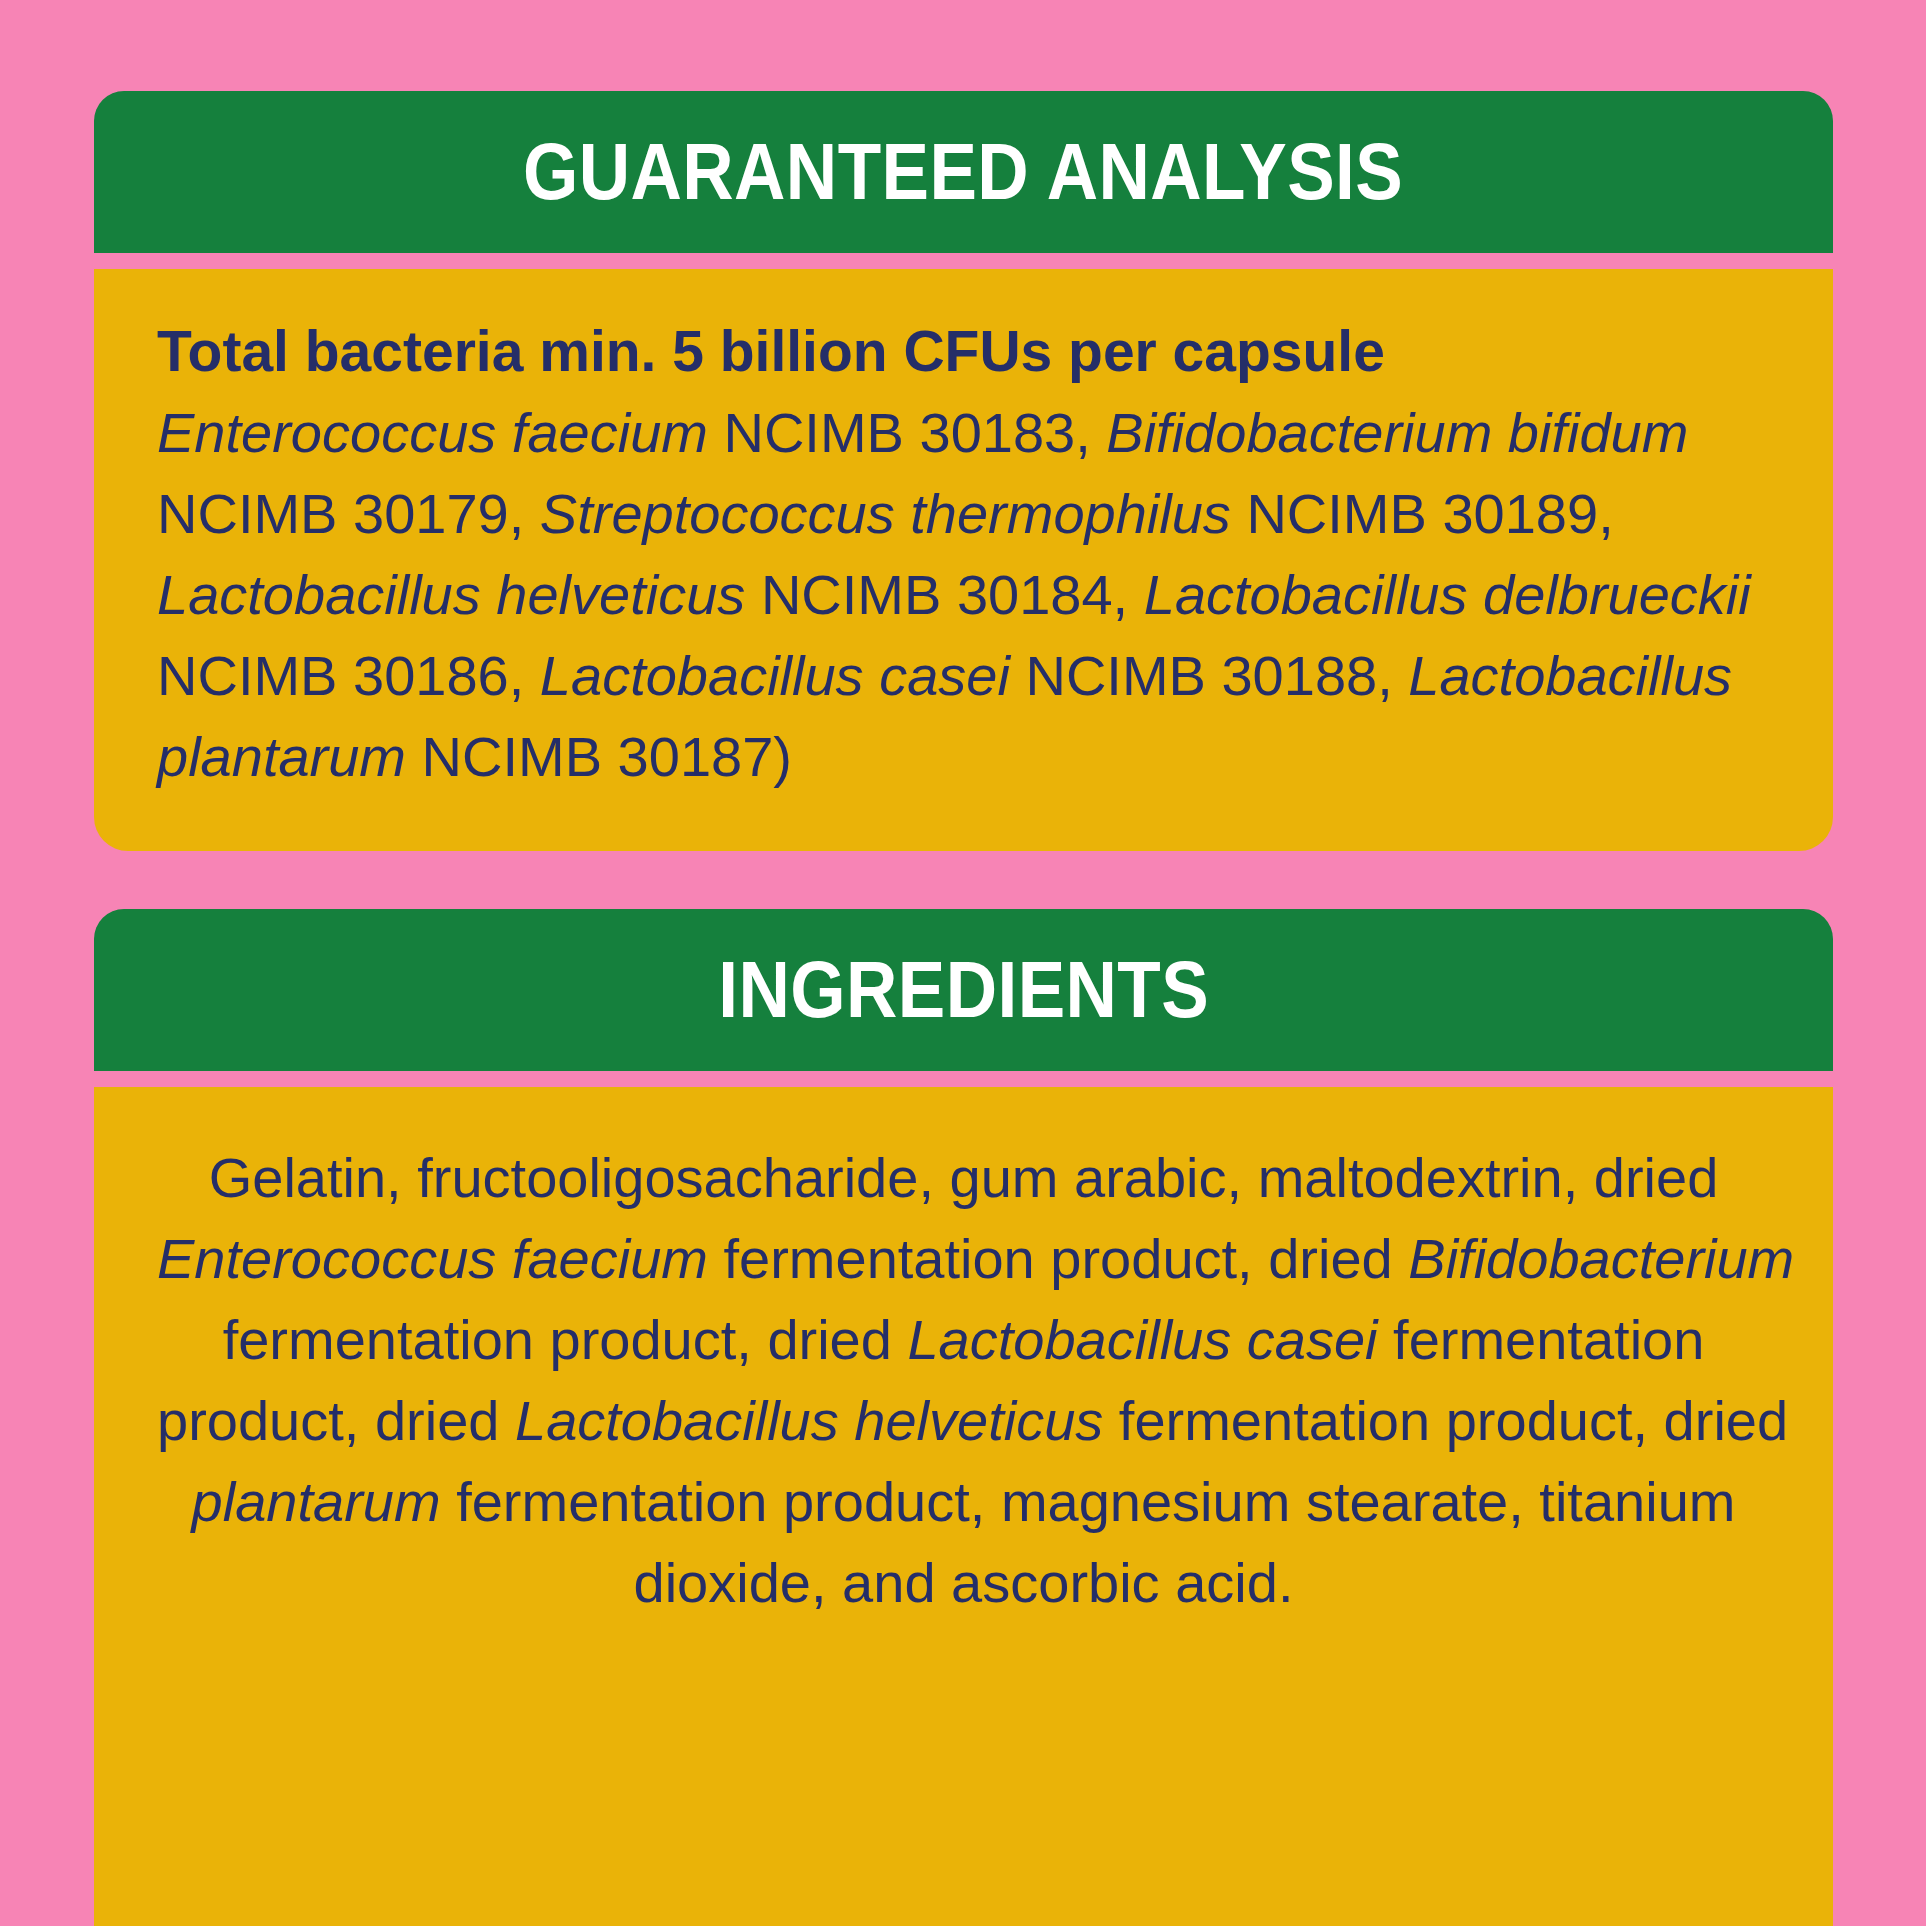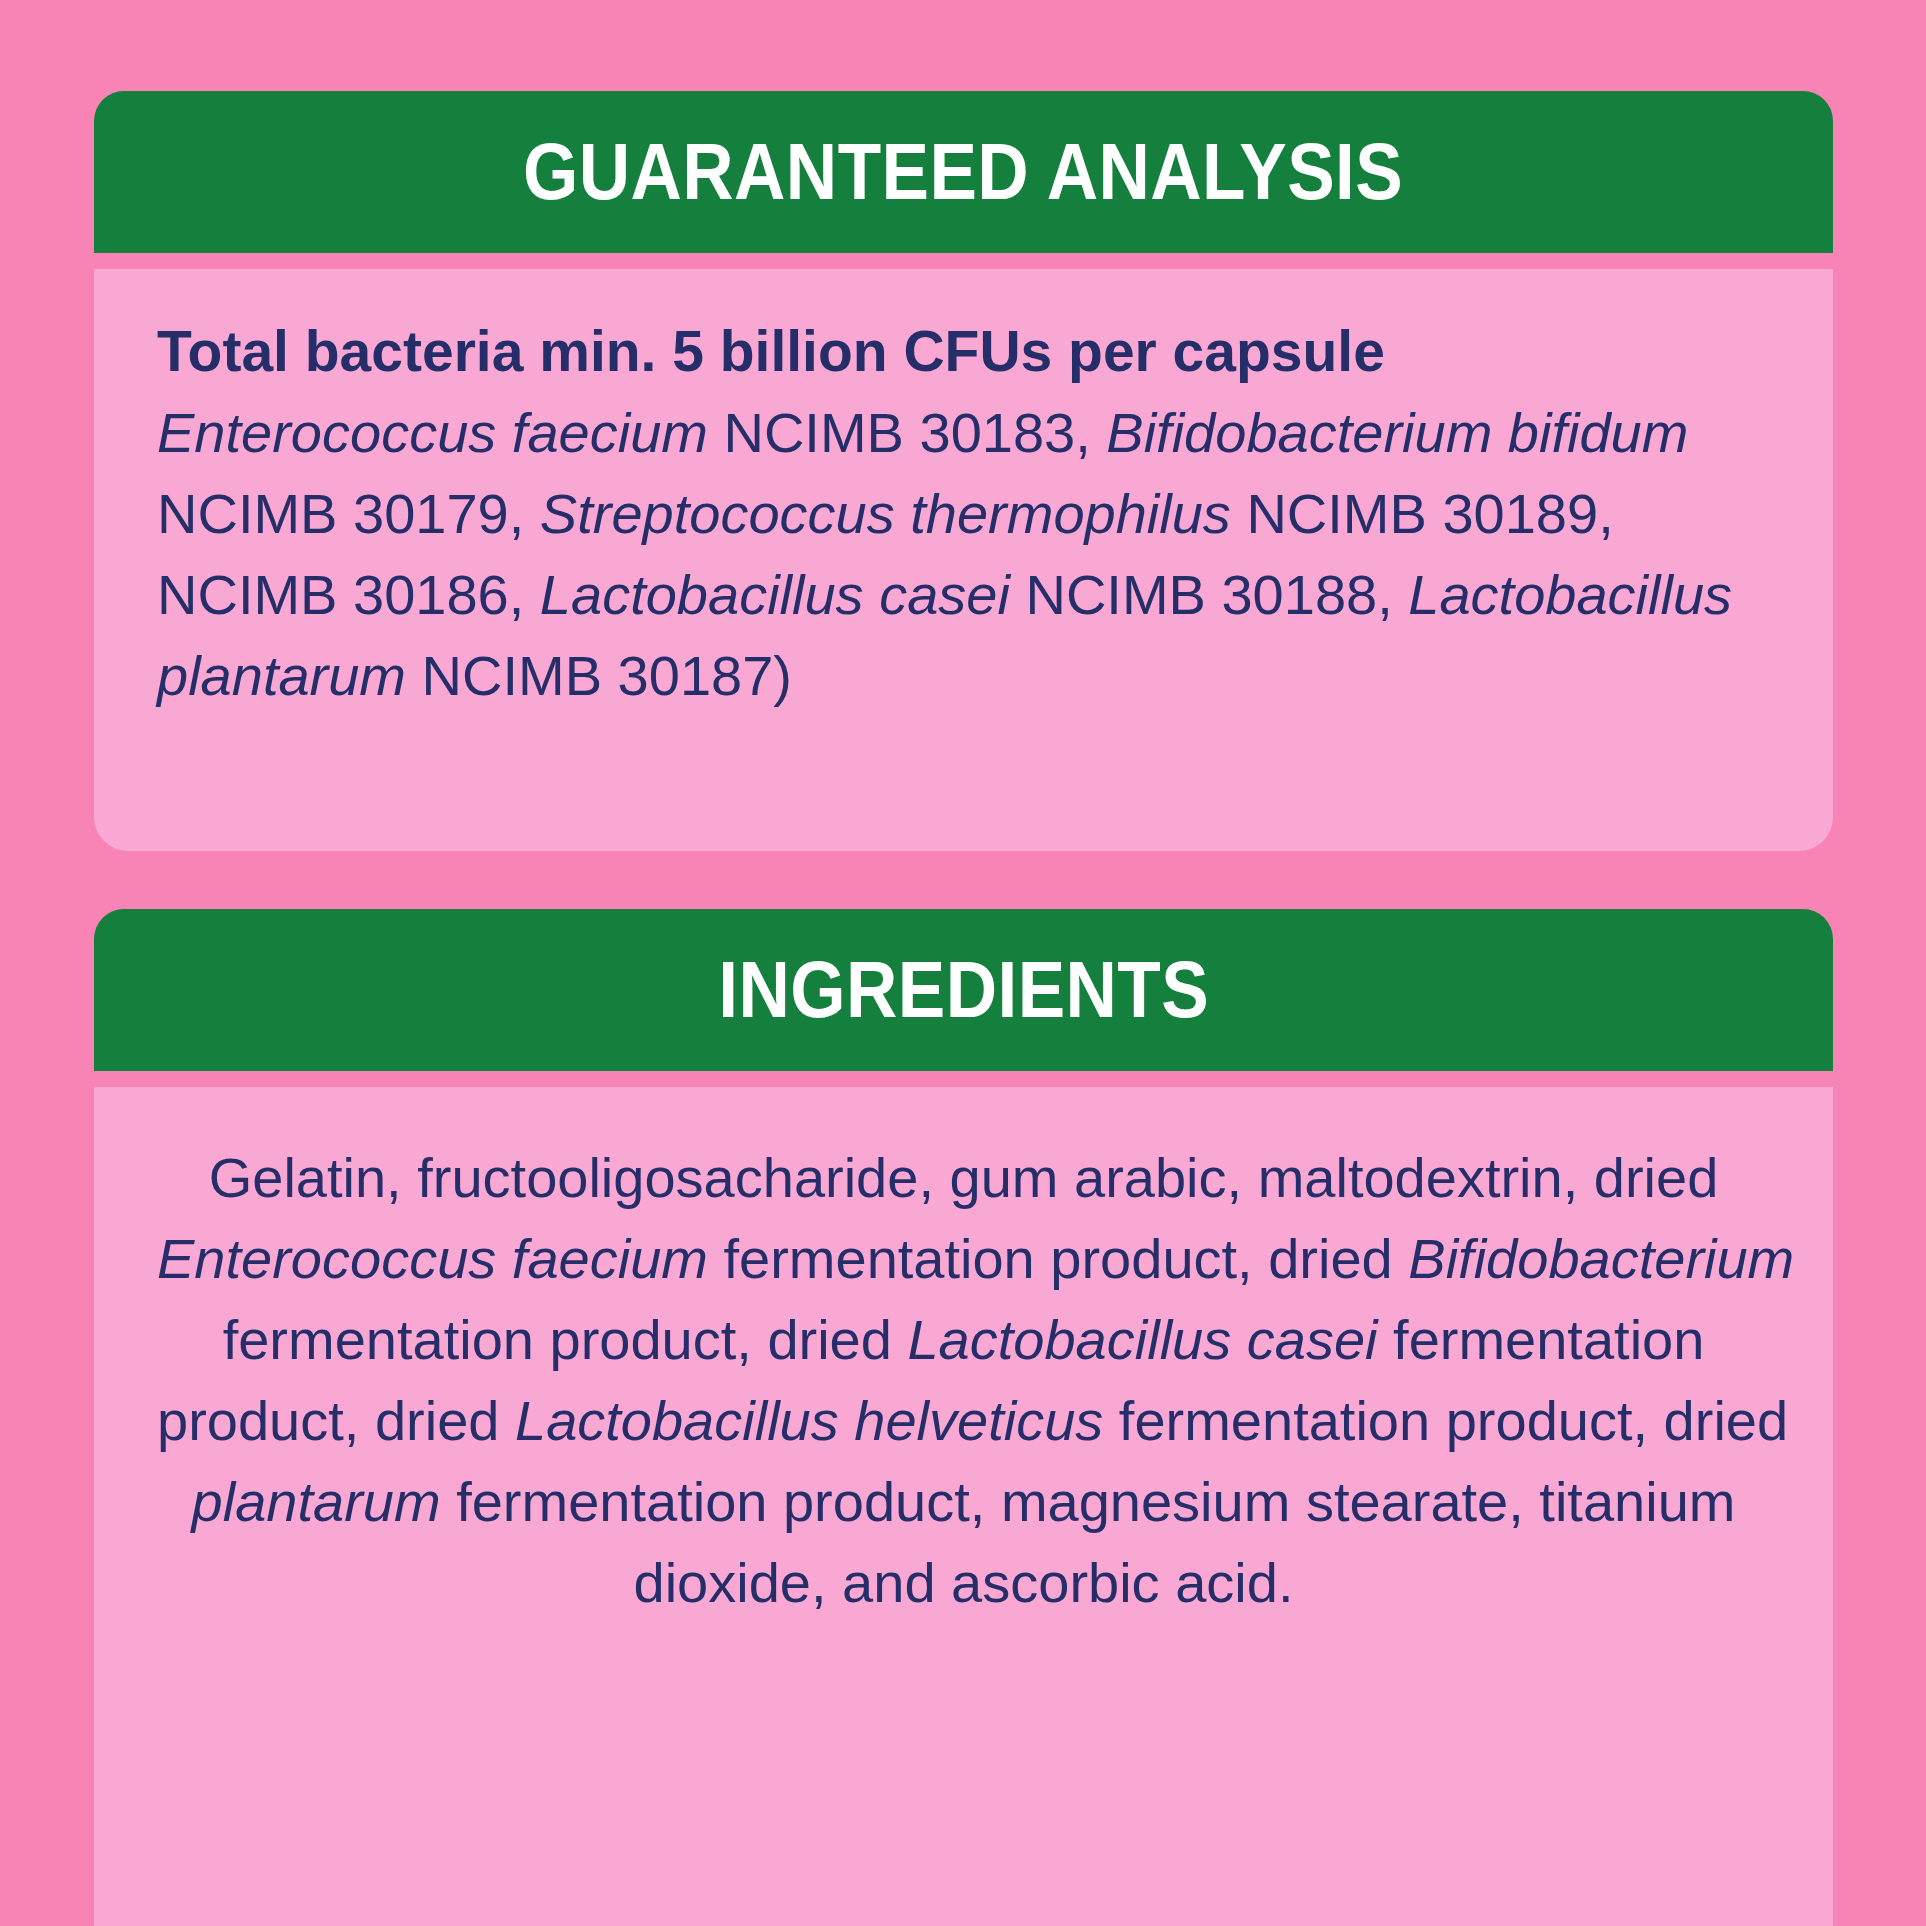--- a/index.html
+++ b/index.html
@@ -25,21 +25,21 @@
   .bar-text {
     color: #FFFFFF;
     font-weight: bold;
     font-size: 79px;
     letter-spacing: 0.5px;
     transform: scaleX(0.9);
     transform-origin: 50% 50%;
     white-space: nowrap;
   }
   .panel {
-    background: #f9a8d4;
+    background: #eab308;
     border-radius: 0 0 34px 34px;
     box-sizing: border-box;
     padding: 42px 63px 0 63px;
     color: #252E68;
   }
   .panel-ga { height: 582px; }
   .panel-ing { height: 945px; padding-top: 50px; }
   .panel-title {
     margin: 0;
     font-size: 57px;
@@ -61,20 +61,21 @@
 
   <section class="card">
     <header class="bar">
       <span class="bar-text">GUARANTEED ANALYSIS</span>
     </header>
     <div class="panel panel-ga">
       <p class="panel-title">Total bacteria min. 5 billion CFUs per capsule</p>
       <div>
           <div class="body-line"><span class="it">Enterococcus faecium</span><span> NCIMB 30183, </span><span class="it">Bifidobacterium bifidum</span></div>
           <div class="body-line"><span>NCIMB 30179, </span><span class="it">Streptococcus thermophilus</span><span> NCIMB 30189,</span></div>
+          <div class="body-line"><span class="it">Lactobacillus helveticus</span><span> NCIMB 30184, </span><span class="it">Lactobacillus delbrueckii</span></div>
           <div class="body-line"><span>NCIMB 30186, </span><span class="it">Lactobacillus casei</span><span> NCIMB 30188, </span><span class="it">Lactobacillus</span></div>
           <div class="body-line"><span class="it">plantarum</span><span> NCIMB 30187)</span></div>
         </div>
     </div>
   </section>
 
   <section class="card">
     <header class="bar">
       <span class="bar-text">INGREDIENTS</span>
     </header>

